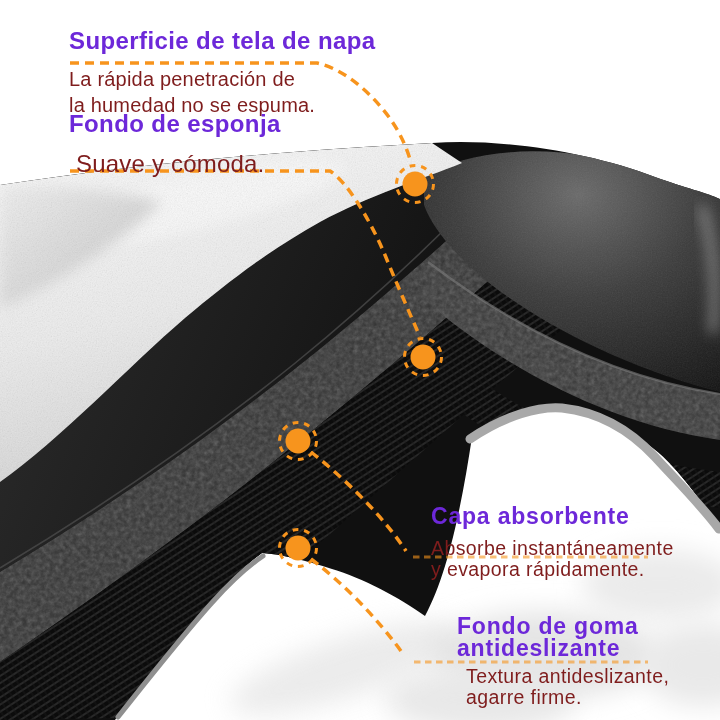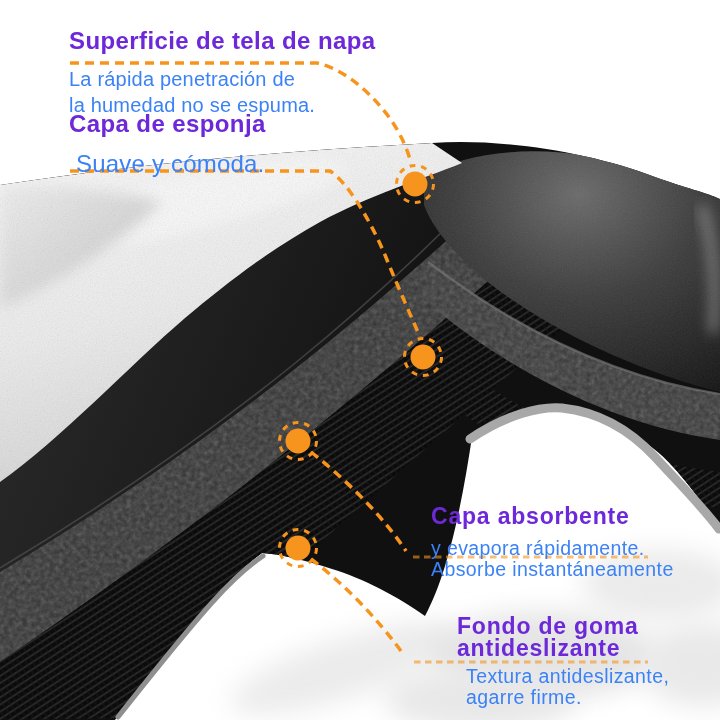--- a/index.html
+++ b/index.html
@@ -3,21 +3,21 @@
 <meta charset="utf-8">
 <style>
   html,body{margin:0;padding:0;background:#ffffff;}
   .stage{
     position:relative;width:720px;height:720px;overflow:hidden;
     background:#ffffff;font-family:"Liberation Sans",sans-serif;
   }
   .photo-svg{position:absolute;left:0;top:0;width:720px;height:720px;display:block;}
   .callout{position:absolute;}
   .t-line{font-weight:700;color:#6d28d9;letter-spacing:.4px;}
-  .d-line{color:#3b82f6;letter-spacing:.2px;}
+  .d-line{color:#7f1d1d;letter-spacing:.2px;}
   .c1 .t-line{font-size:24px;line-height:26px;}
   .c1 .d-line{font-size:20px;line-height:26px;}
   .c1 .desc{margin-top:12px;}
   .c2 .t-line{font-size:24px;line-height:24px;}
   .c2 .d-line{font-size:24px;line-height:24px;}
   .c2 .desc{margin-top:16px;margin-left:7px;}
   .c3 .t-line,.c4 .t-line{font-size:23px;line-height:23px;letter-spacing:.8px;}
   .c3 .d-line,.c4 .d-line{font-size:19.5px;line-height:21px;letter-spacing:.4px;}
   .c3 .desc{margin-top:10px;}
   .c4 .t-line{line-height:22px;}
@@ -161,34 +161,34 @@
       <div class="t-line">Superficie de tela de napa</div>
     </div>
     <div class="desc">
       <div class="d-line">La rápida penetración de</div>
       <div class="d-line">la humedad no se espuma.</div>
     </div>
   </div>
 
   <div class="callout c2" style="left:69px;top:112px;width:340px;">
     <div class="title">
-      <div class="t-line">Capa de esponja</div>
+      <div class="t-line">Fondo de esponja</div>
     </div>
     <div class="desc">
       <div class="d-line">Suave y cómoda.</div>
     </div>
   </div>
 
   <div class="callout c3" style="left:431px;top:505px;width:289px;">
     <div class="title">
       <div class="t-line">Capa absorbente</div>
     </div>
     <div class="desc">
+      <div class="d-line">Absorbe instantáneamente</div>
       <div class="d-line">y evapora rápidamente.</div>
-      <div class="d-line">Absorbe instantáneamente</div>
     </div>
   </div>
 
   <div class="callout c4" style="left:429px;top:615px;width:291px;margin-left:28px;">
     <div class="title">
       <div class="t-line">Fondo de goma</div>
       <div class="t-line">antideslizante</div>
     </div>
     <div class="desc">
       <div class="d-line">Textura antideslizante,</div>

